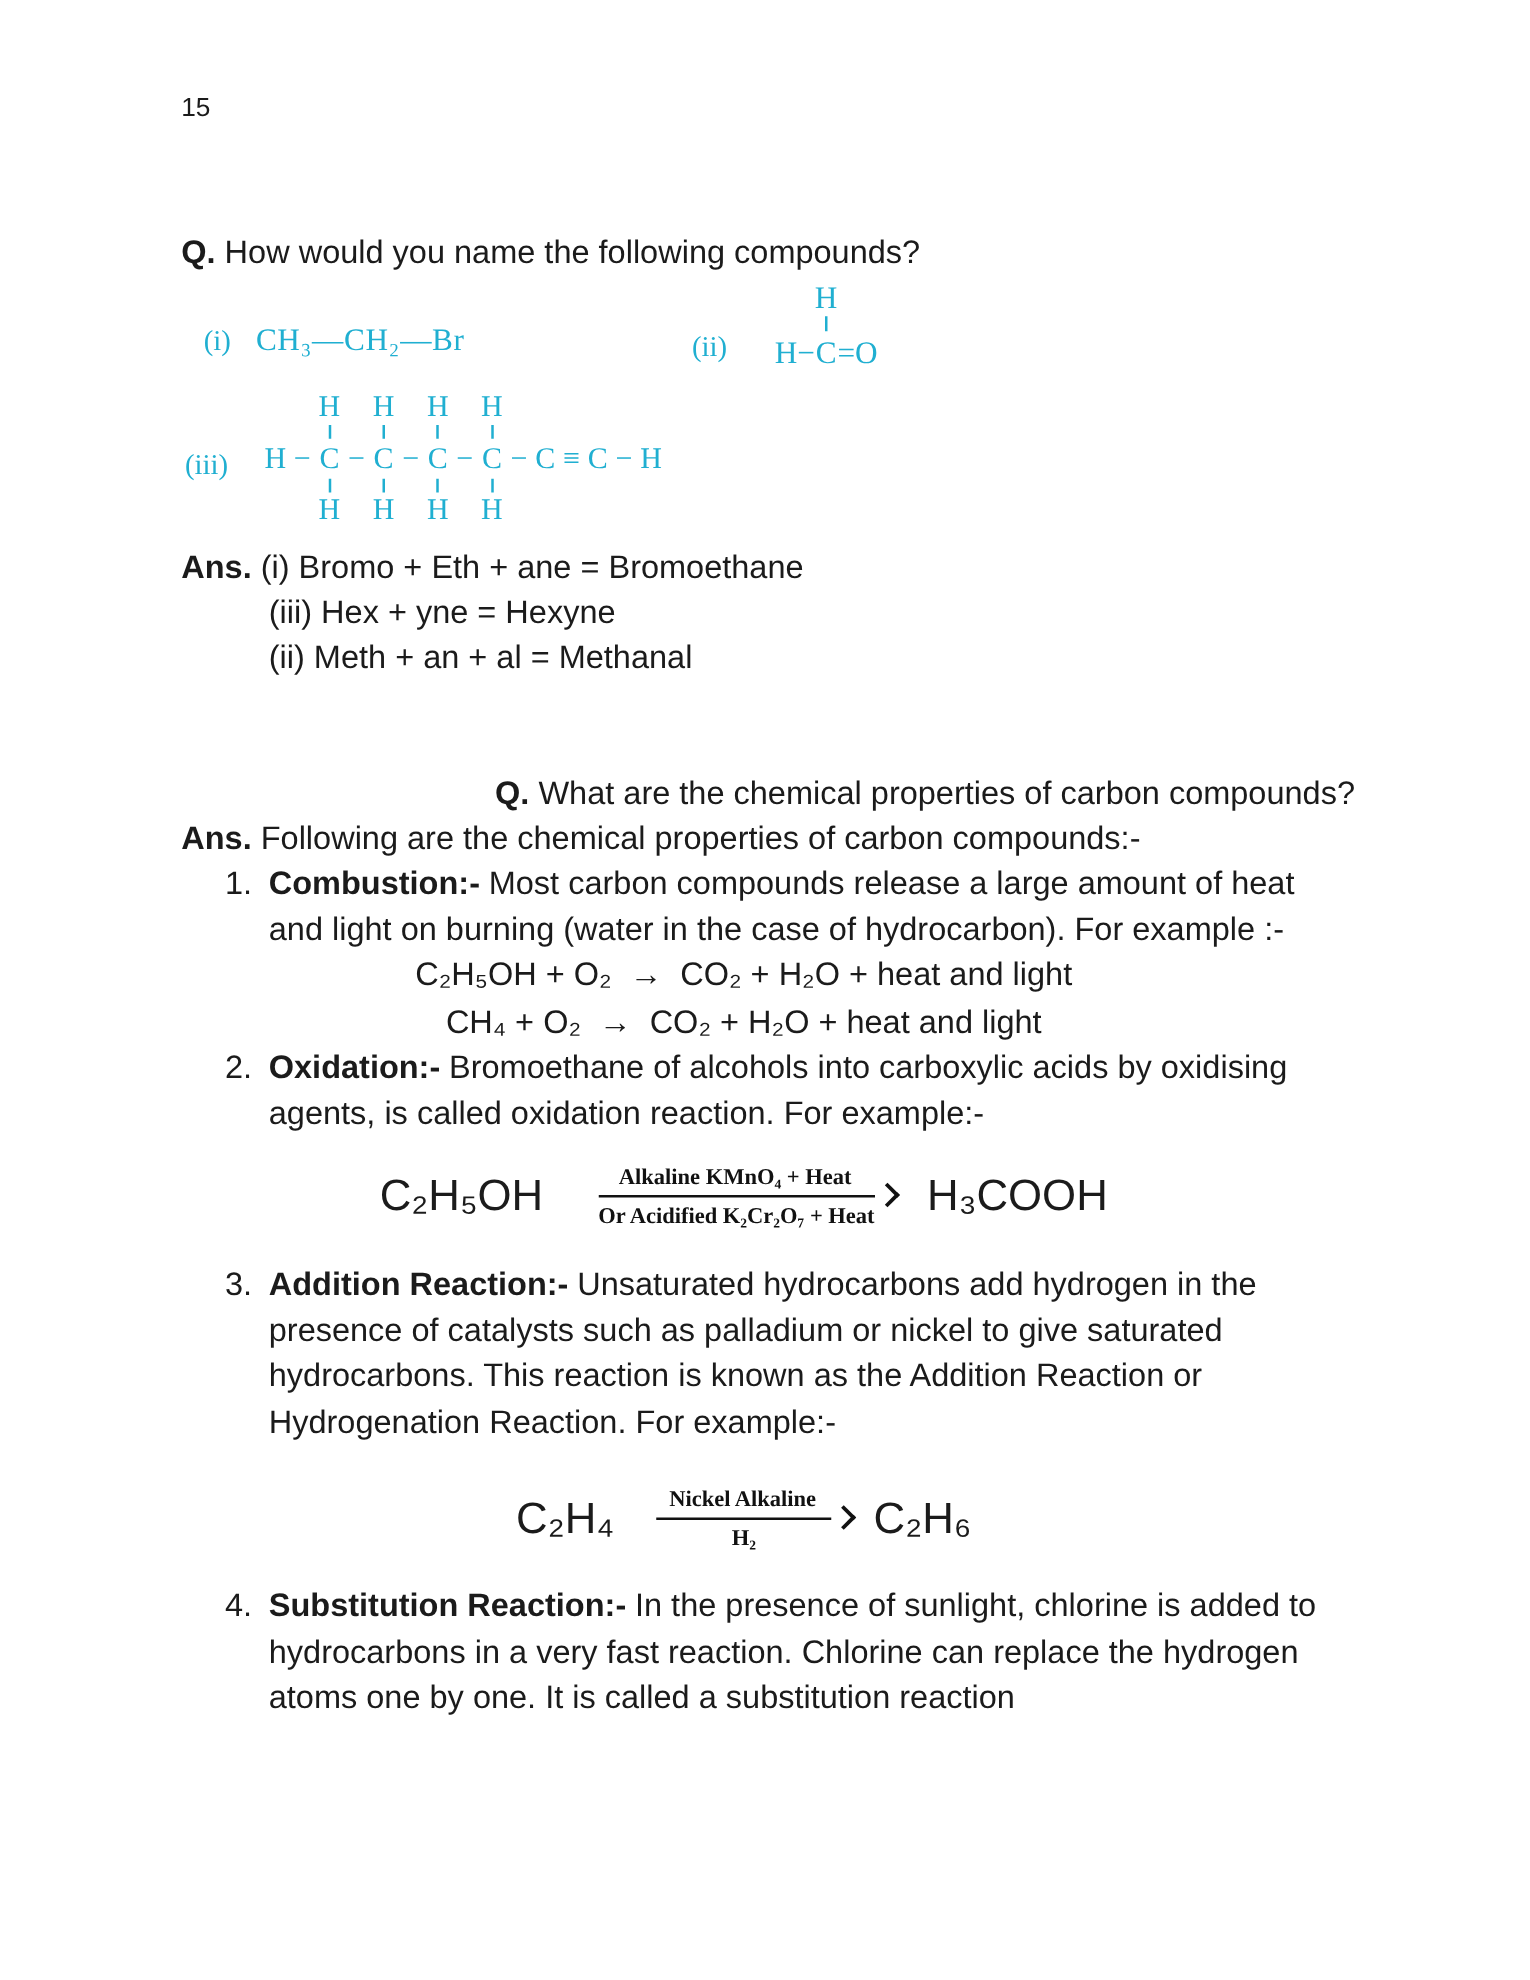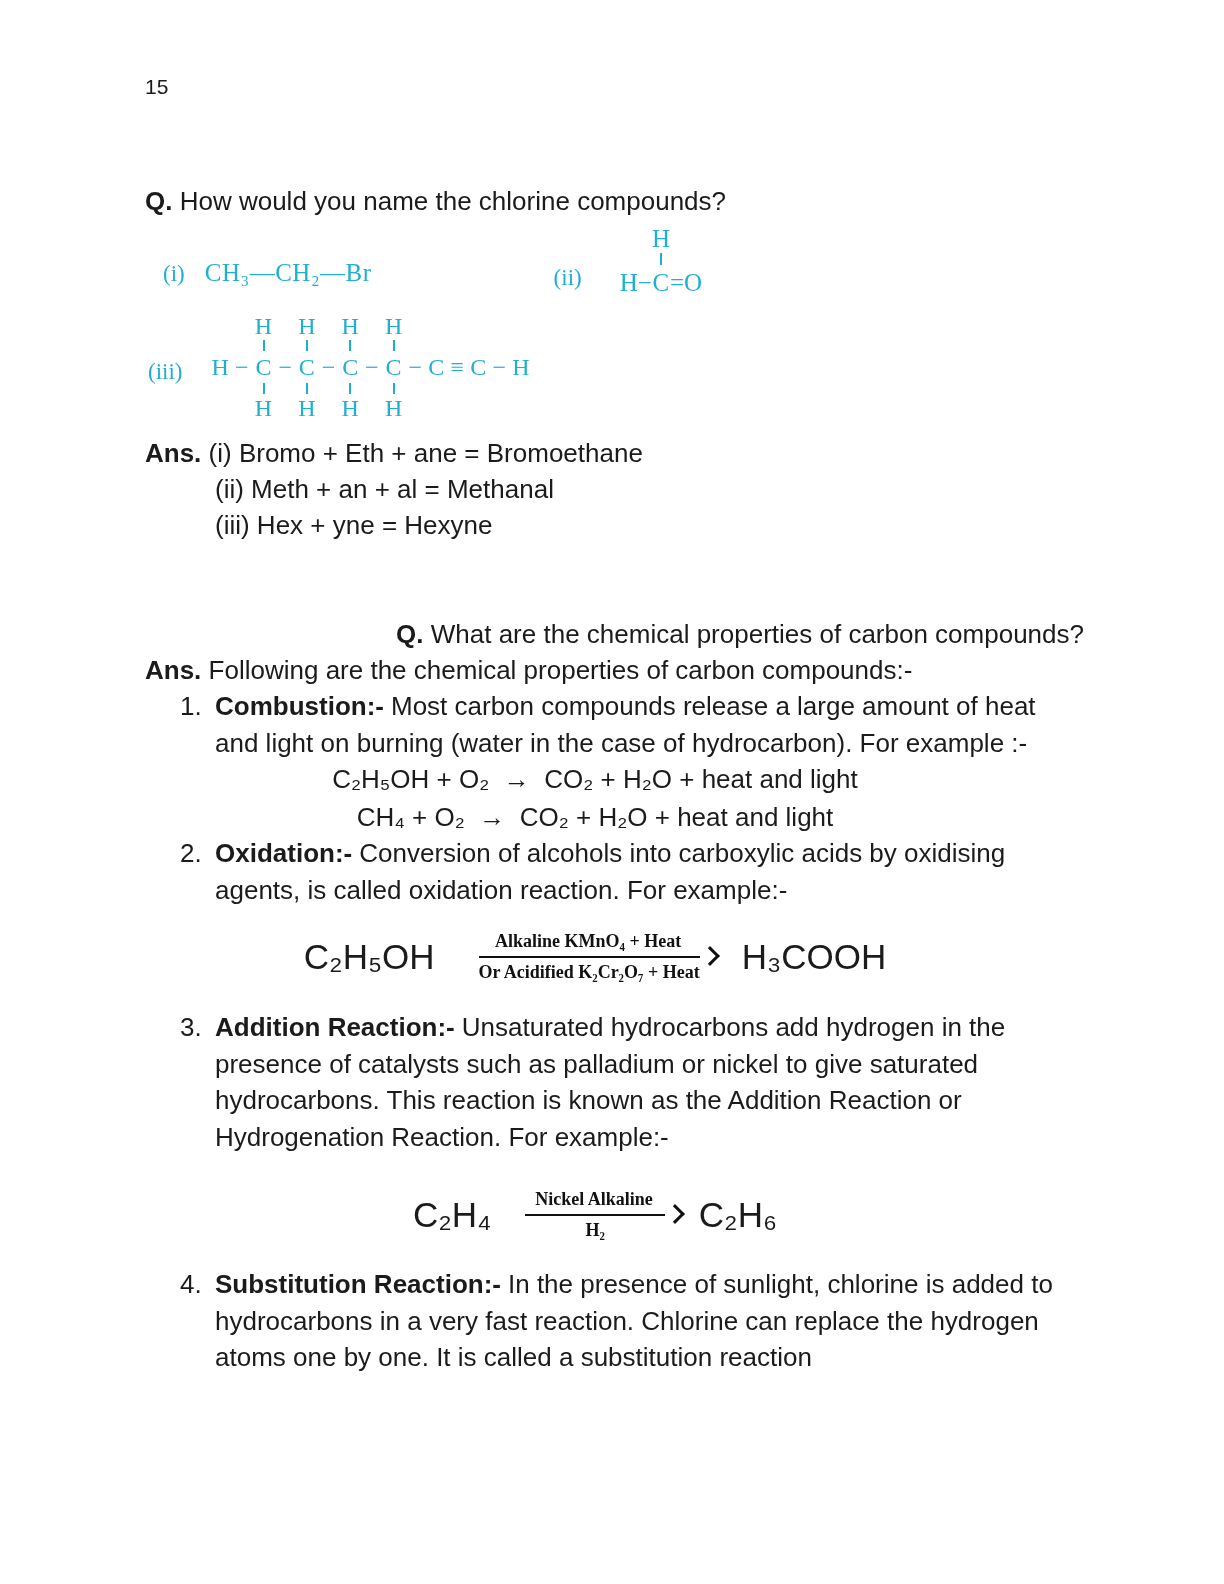--- a/index.html
+++ b/index.html
@@ -78,21 +78,21 @@
 </style>
 </head>
 <body>
 
 <div>
 
   <div class="page-num">15</div>
 
   <div class="qline">
     <b>Q.</b>
-    <span>How would you name the chlorine compounds?</span>
+    <span>How would you name the following compounds?</span>
   </div>
 
   <div class="structs-row">
     <div class="group-i">
       <span class="chem lbl">(i)</span>
       <span class="chem formula-i">CH₃—CH₂—Br</span>
     </div>
     <div class="group-ii">
       <span class="chem lbl">(ii)</span>
       <div class="struct2">
@@ -291,22 +291,22 @@
           <span class="s3cell s3h chem"></span>
         </div>
       </div>
   </div>
 
   <div class="ans-block">
     <div class="ansline">
       <b>Ans.</b>
       <span>(i) Bromo + Eth + ane = Bromoethane</span>
     </div>
+    <div class="ansline ans-cont">(iii) Hex + yne = Hexyne</div>
     <div class="ansline ans-cont">(ii) Meth + an + al = Methanal</div>
-    <div class="ansline ans-cont">(iii) Hex + yne = Hexyne</div>
   </div>
 
   <div class="qline q2">
     <b>Q.</b>
     <span>What are the chemical properties of carbon compounds?</span>
   </div>
   <div class="ansline ans2">
     <b>Ans.</b>
     <span>Following are the chemical properties of carbon compounds:-</span>
   </div>
@@ -316,21 +316,21 @@
     <div class="ptext">
       <span class="ptitle">Combustion:-</span><span>Most carbon compounds release a large amount of heat and light on burning (water in the case of hydrocarbon). For example :-</span>
     </div>
   </div>
   <div class="eq-center">C₂H₅OH + O₂ &nbsp;→&nbsp; CO₂ + H₂O + heat and light</div>
   <div class="eq-center eq-first">CH₄ + O₂ &nbsp;→&nbsp; CO₂ + H₂O + heat and light</div>
 
   <div class="prop">
     <span class="num">2.</span>
     <div class="ptext">
-      <span class="ptitle">Oxidation:-</span><span>Conversion of alcohols into carboxylic acids by oxidising agents, is called oxidation reaction. For example:-</span>
+      <span class="ptitle">Oxidation:-</span><span>Bromoethane of alcohols into carboxylic acids by oxidising agents, is called oxidation reaction. For example:-</span>
     </div>
   </div>
   <div class="rxn rxn-ox">
     <span class="operand">C₂H₅OH</span>
     <div class="rxn-arrow">
       <div class="cond cond-top">Alkaline KMnO₄ + Heat</div>
       <div class="cond cond-bot">Or Acidified K₂Cr₂O₇ + Heat</div>
       <span class="ah"></span>
     </div>
     <span class="operand">H₃COOH</span>

